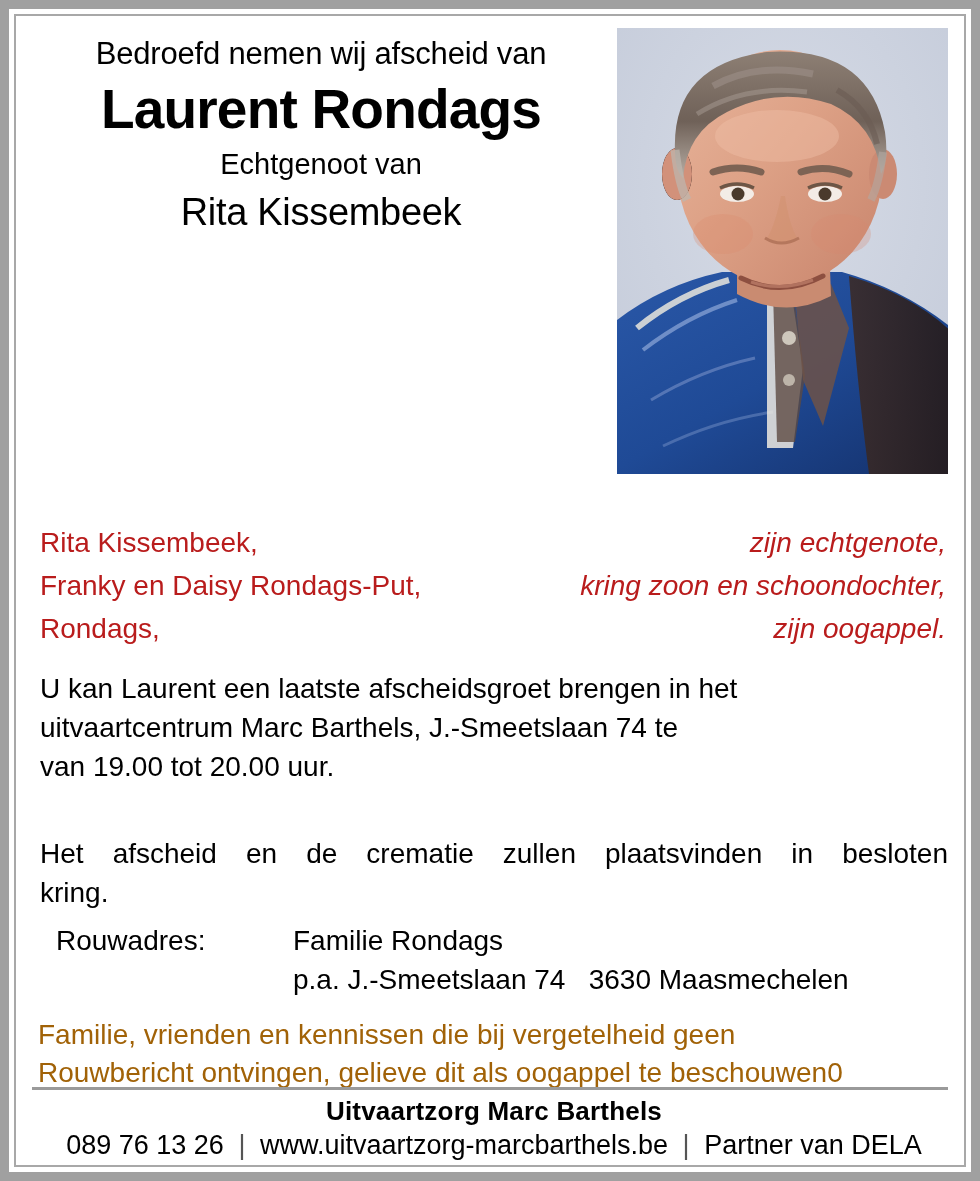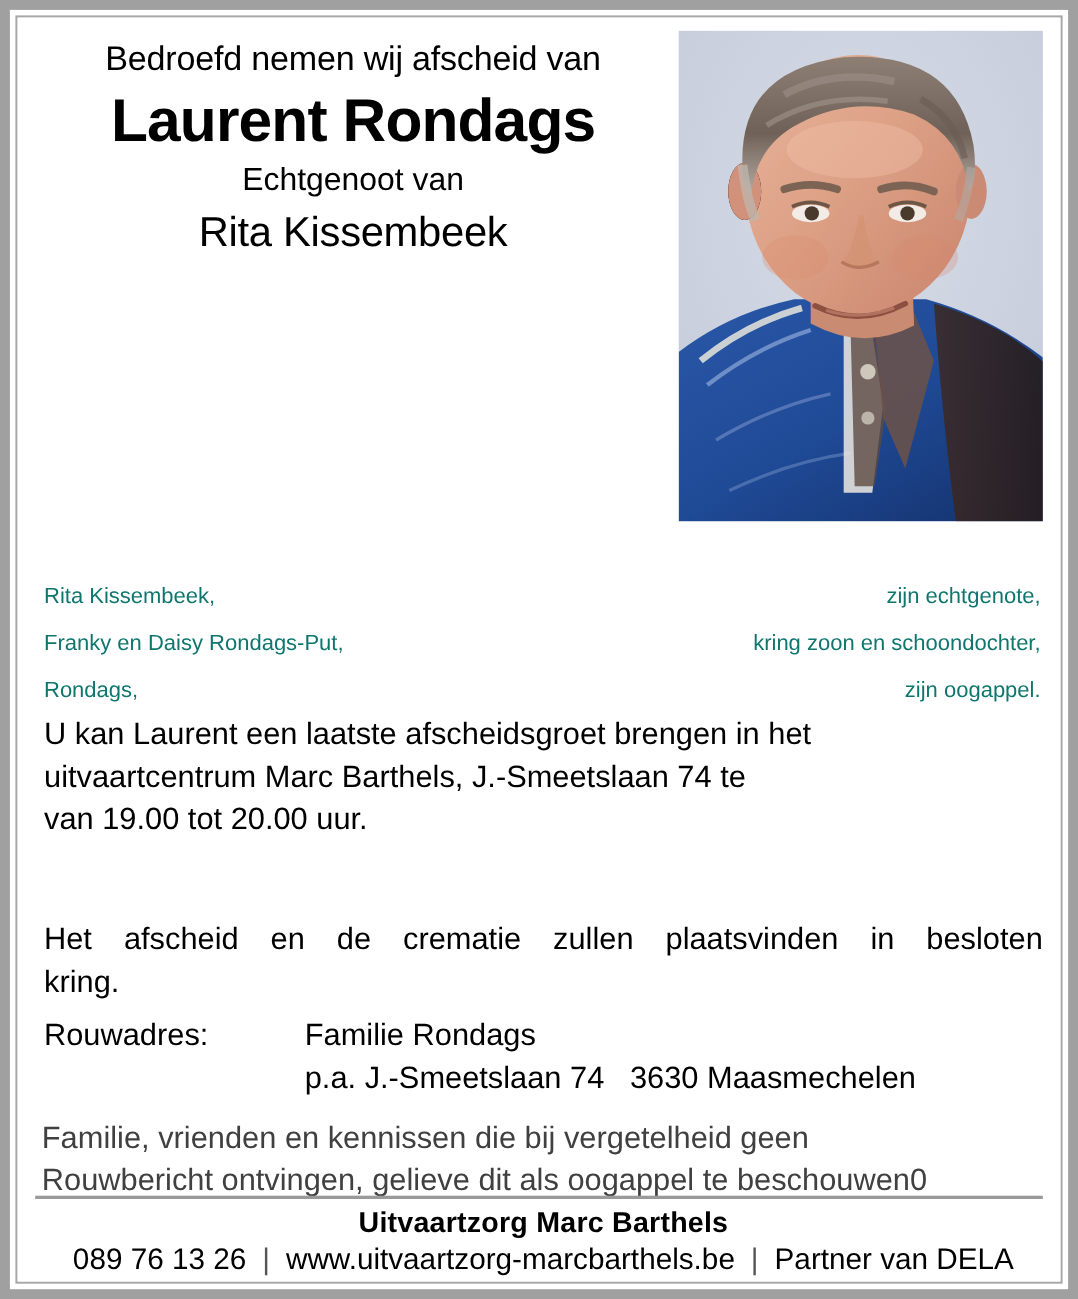--- a/index.html
+++ b/index.html
@@ -97,81 +97,81 @@
     line-height: 44px;
     letter-spacing: -0.2px;
   }
 
   
   .relatives {
     position: absolute;
     left: 24px;
     top: 505px;
     width: 906px;
-    font-size: 20px;
+    font-size: 28px;
     line-height: 43px;
-    color: #0f766e;
+    color: #b91c1c;
   }
   .rel-row {
     display: flex;
     justify-content: space-between;
     align-items: baseline;
     width: 100%;
   }
   .rel-name { text-align: left; white-space: nowrap; }
-  .rel-role { text-align: right; white-space: nowrap; }
+  .rel-role { text-align: right; font-style: italic; white-space: nowrap; }
 
   
   .body-text {
     position: absolute;
     left: 24px;
     width: 906px;
     color: #000;
     font-size: 28px;
     line-height: 39px;
   }
-  #para-visit { top: 631px; }
+  #para-visit { top: 653px; }
   #para-visit .pv-line { white-space: nowrap; }
 
   #para-private {
     top: 818px;
     text-align: justify;
     width: 908px;
   }
   #para-private .pp-l1 {
     display: block;
     text-align: justify;
     text-align-last: justify;
   }
   #para-private .pp-l2 { display: block; }
 
   
   .address {
     position: absolute;
-    left: 24px;
+    left: 40px;
     top: 905px;
     width: 906px;
     font-size: 28px;
     line-height: 39px;
     color: #000;
   }
   .addr-grid { display: flex; align-items: flex-start; }
   .addr-label { width: 237px; flex: 0 0 237px; }
   .addr-lines { flex: 1 1 auto; }
   .addr-lines div { white-space: pre; }
 
   
   .note {
     position: absolute;
     left: 22px;
     top: 1000px;
     width: 912px;
     font-size: 28px;
     line-height: 38px;
-    color: #404040;
+    color: #a16207;
   }
   .note div { white-space: nowrap; }
 
   
   .footer-rule {
     position: absolute;
     left: 16px;
     top: 1071px;
     width: 916px;
     height: 3px;

